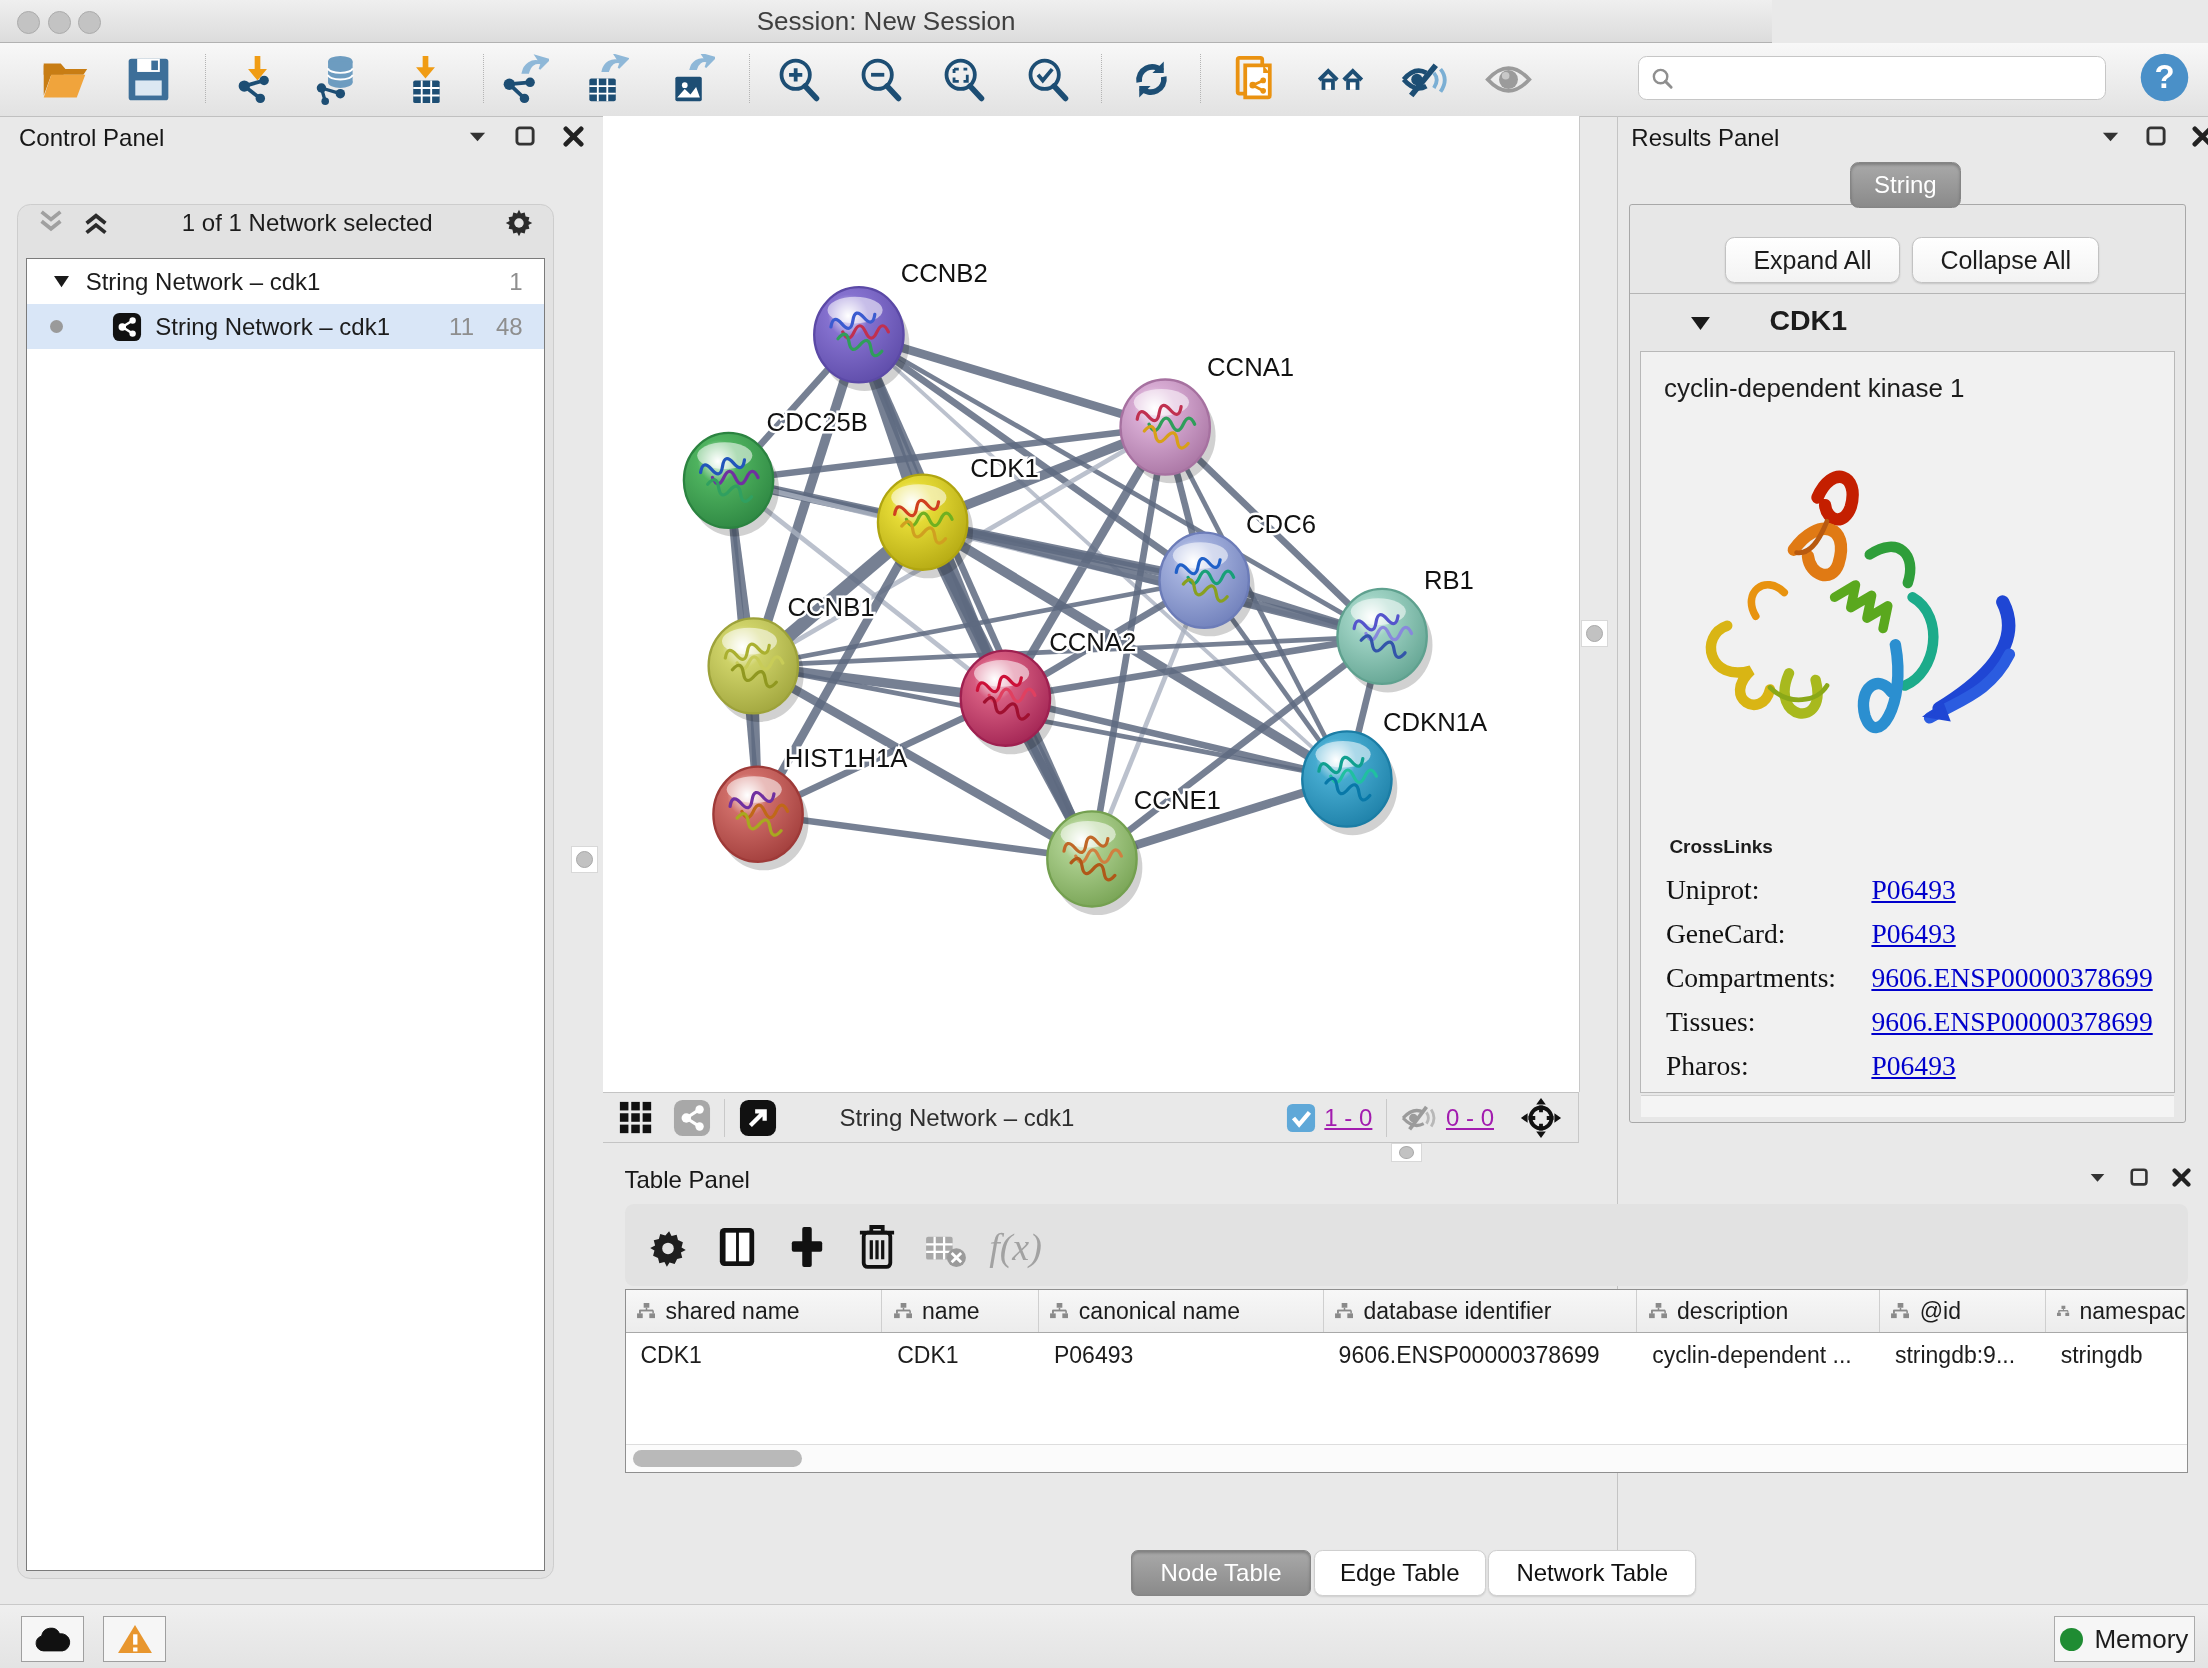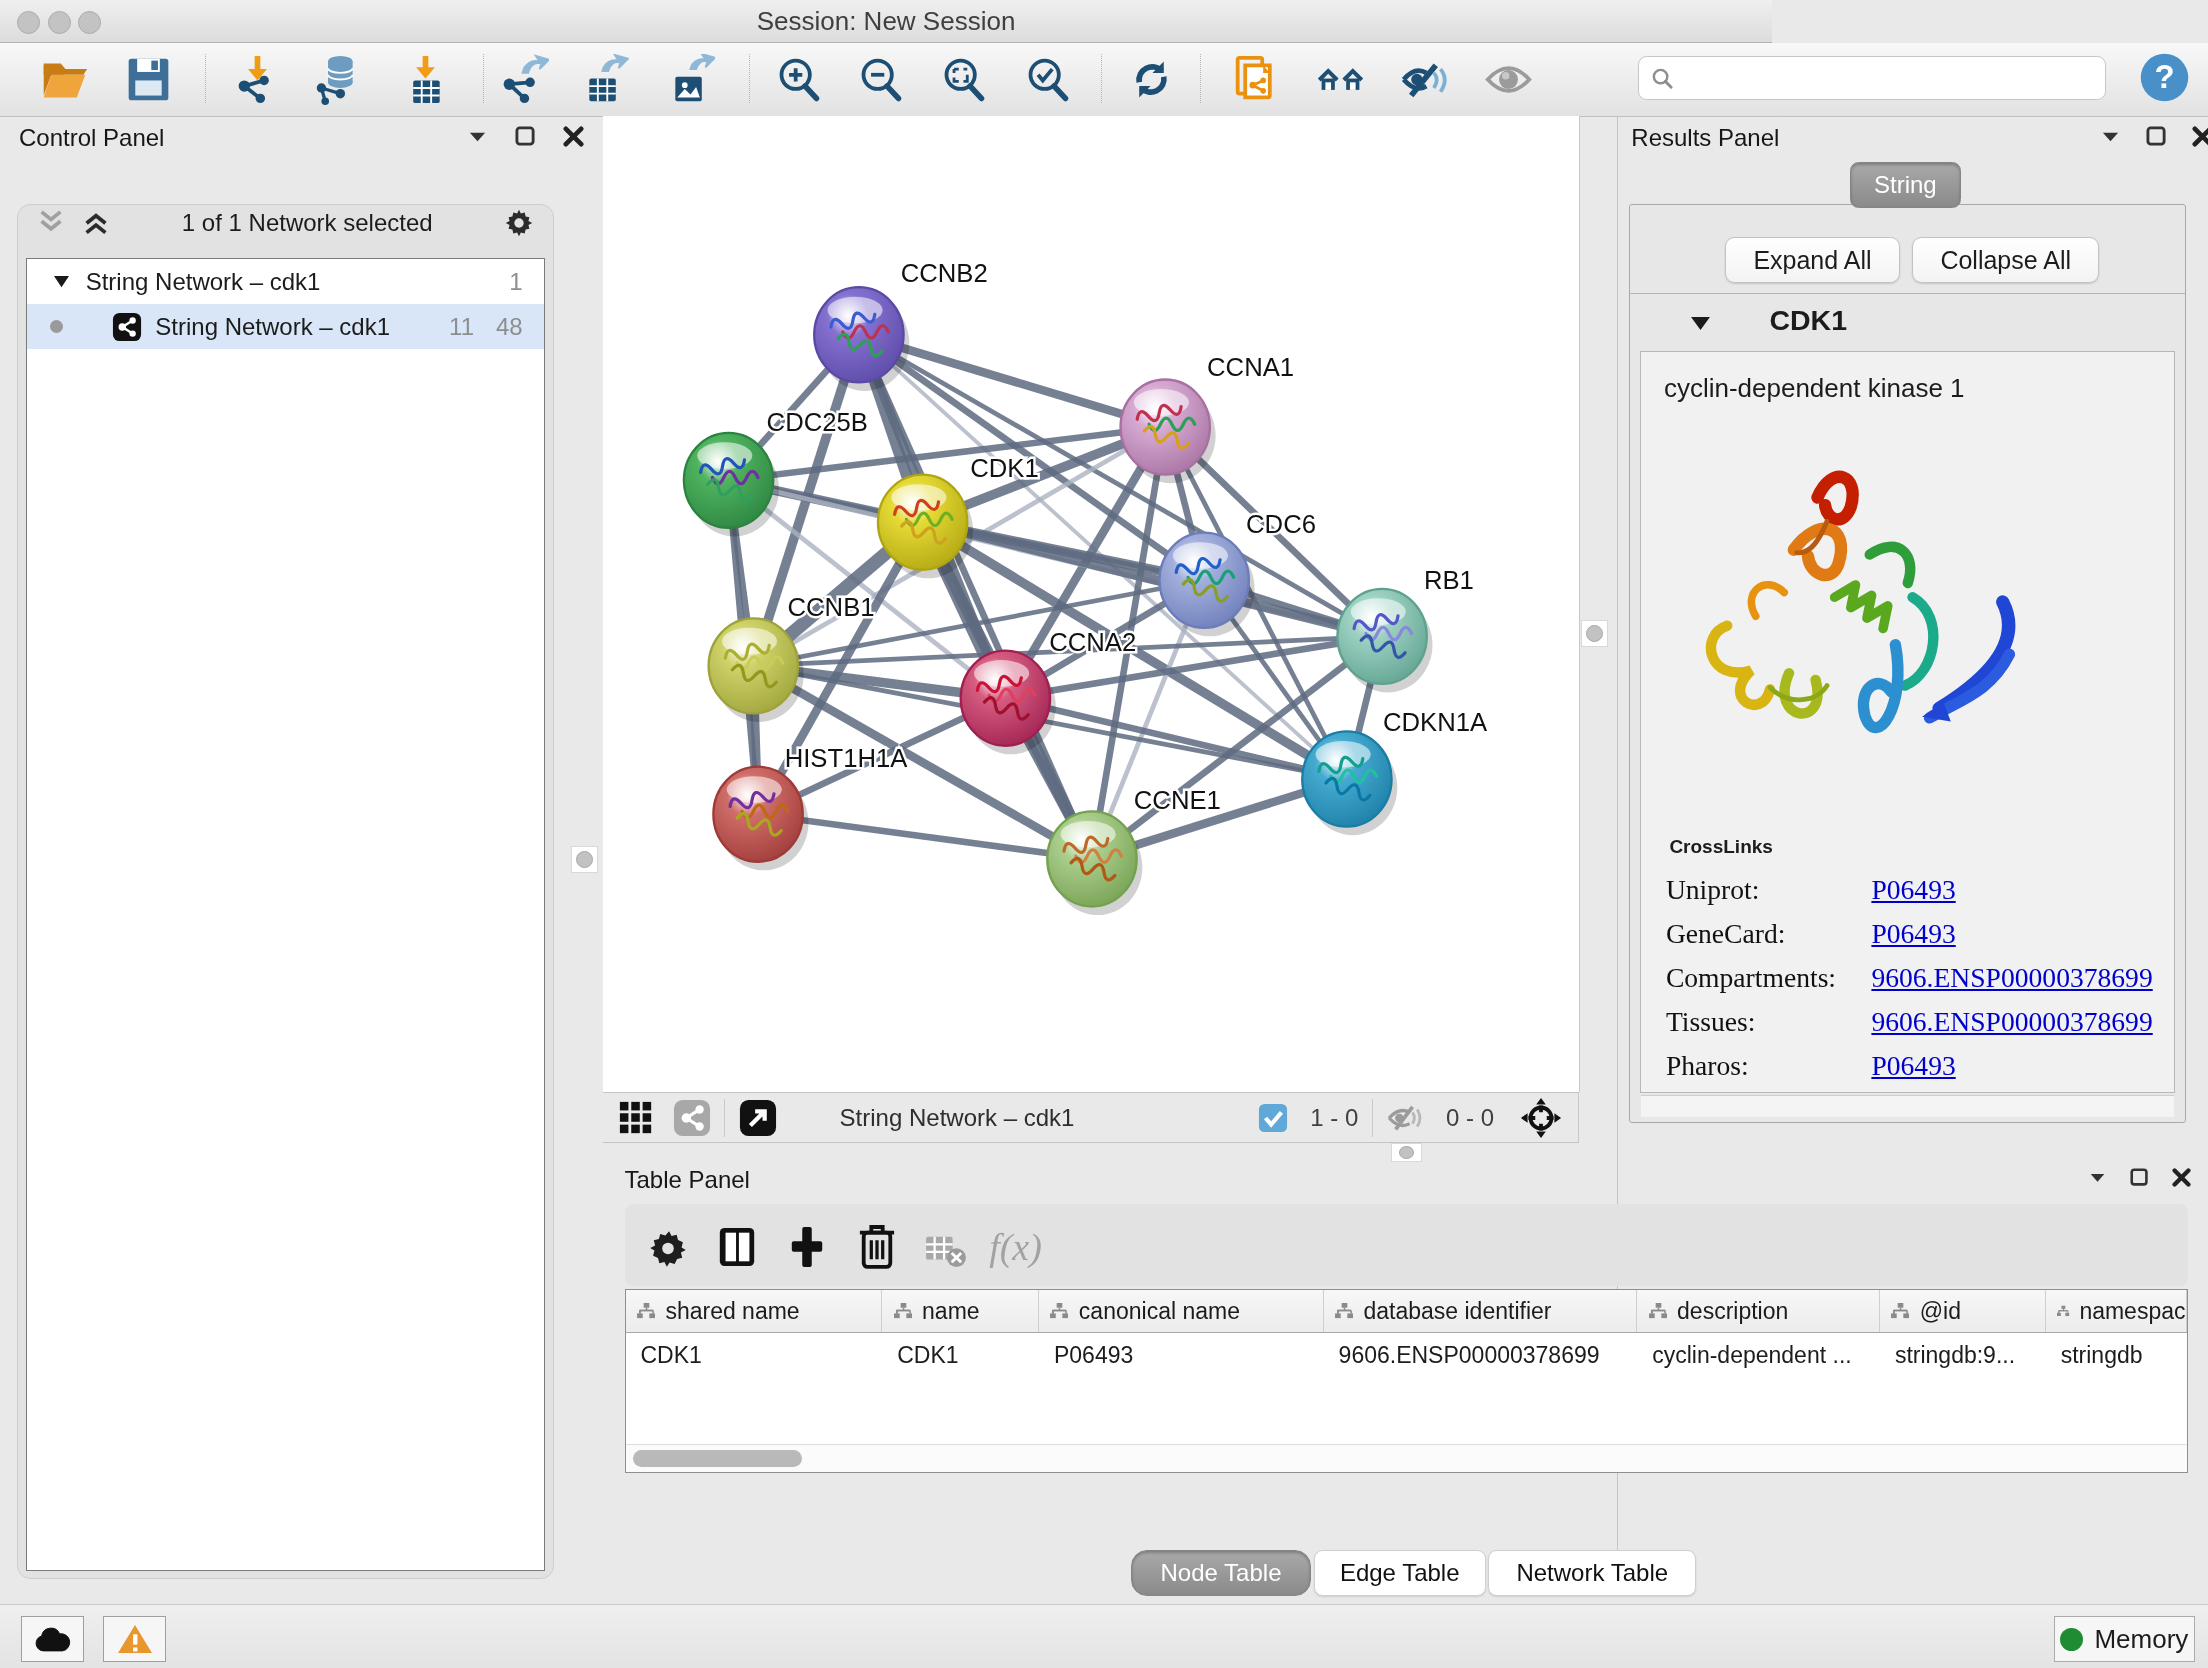--- a/index.html
+++ b/index.html
@@ -45,21 +45,21 @@
   .tree-row .cnt{color:#8e8e8e;}
   .tree-row.sel{background:#d9e6f7;}
 
   
   #net-canvas{left:603px;top:116px;width:976px;height:976px;background:#fff;
     border-right:1px solid #c8c8c8;}
   #net-footer{left:603px;top:1092px;width:976px;height:51px;background:#e9e9e9;
     border-top:1px solid #c4c4c4;border-bottom:1px solid #c4c4c4;border-right:1px solid #c8c8c8;
     display:flex;align-items:center;box-sizing:border-box;}
   .nf-sep{height:38px;border-left:1px solid #c9c9c9;margin:0 13.3px;}
-  .badge-txt{font-size:24px;color:#404040;margin-left:22px;}
+  .badge-txt{font-size:24px;color:#a21caf;margin-left:8px;text-decoration:underline;}
 
   
   #results-panel{left:1617px;top:116px;width:592px;height:1465px;border-left:1.9px solid #c4c4c4;}
   #rp-box{position:absolute;left:11.4px;top:88px;width:555px;height:917px;background:#e7e7e7;
     border:1.9px solid #a8a8a8;border-radius:2.9px;}
   #rp-section-head{position:absolute;left:0;top:88px;width:100%;height:57px;border-top:1.9px solid #b5b5b5;}
   #rp-inner{position:absolute;left:9.5px;top:146px;width:533px;height:740px;background:#f1f1f1;border:1.9px solid #b8b8b8;}
   .xl-row{display:flex;font-family:"Liberation Serif",serif;font-size:27.6px;height:44px;align-items:center;}
   .xl-row .lbl{width:177px;padding-left:25px;color:#111;}
   .xl-row a{color:#0000cc;text-decoration:underline;}
@@ -799,21 +799,21 @@
         <div class="td" style="width: 314px;">9606.ENSP00000378699</div>
         <div class="td" style="width: 243px;">cyclin-dependent ...</div>
         <div class="td" style="width: 166px;">stringdb:9...</div>
         <div class="td" style="width: 141px;">stringdb</div>
       </div>
     <div id="tbl-scroll">
         <div id="tbl-thumb"></div>
       </div>
   </div>
   <div id="tp-tabs">
-    <span class="tab sel" style="border-radius:16px;padding:0 28.5px">Node Table</span>
+    <span class="tab sel" style="border-radius:7px;padding:0 28.5px">Node Table</span>
       <span class="tab" style="padding:0 25px">Edge Table</span>
       <span class="tab" style="padding:0 27px">Network Table</span>
   </div>
 </div>
 
 <div id="statusbar" class="abs">
   <div class="sb-btn" style="left:21px;width:63px">
     <svg width="38" height="27" viewBox="0 0 40 28">
         <path d="M10 26a8 8 0 0 1-2-15.7A10 10 0 0 1 27 8a7.5 7.5 0 0 1 3 18z" fill="#111" stroke="#111"></path>
       </svg>

